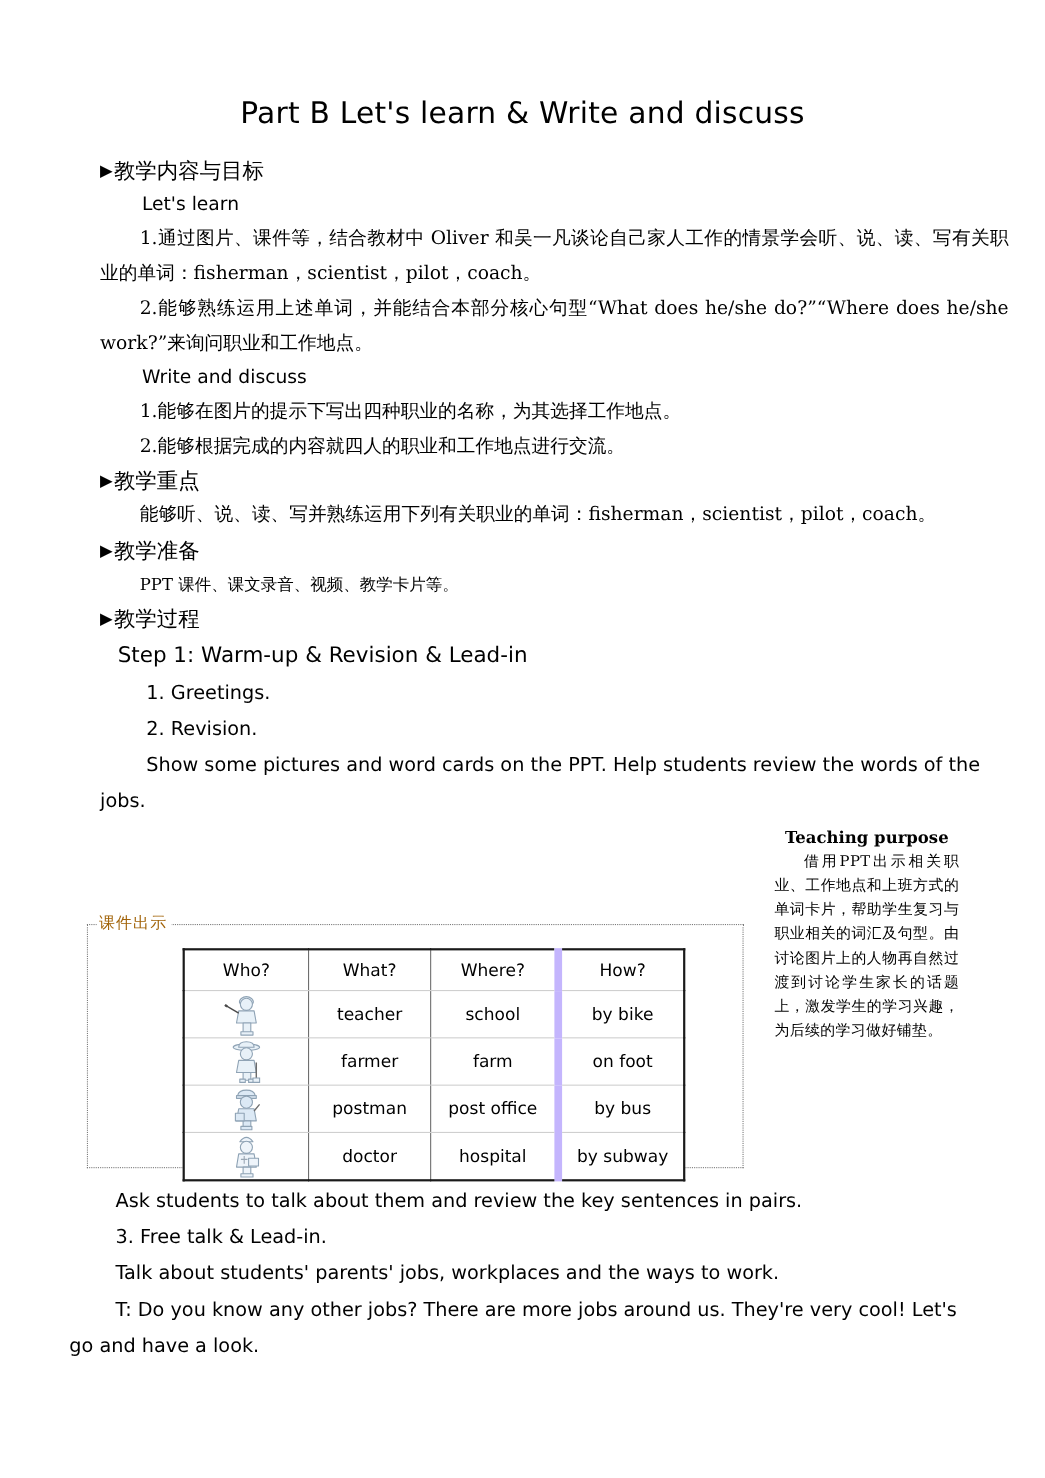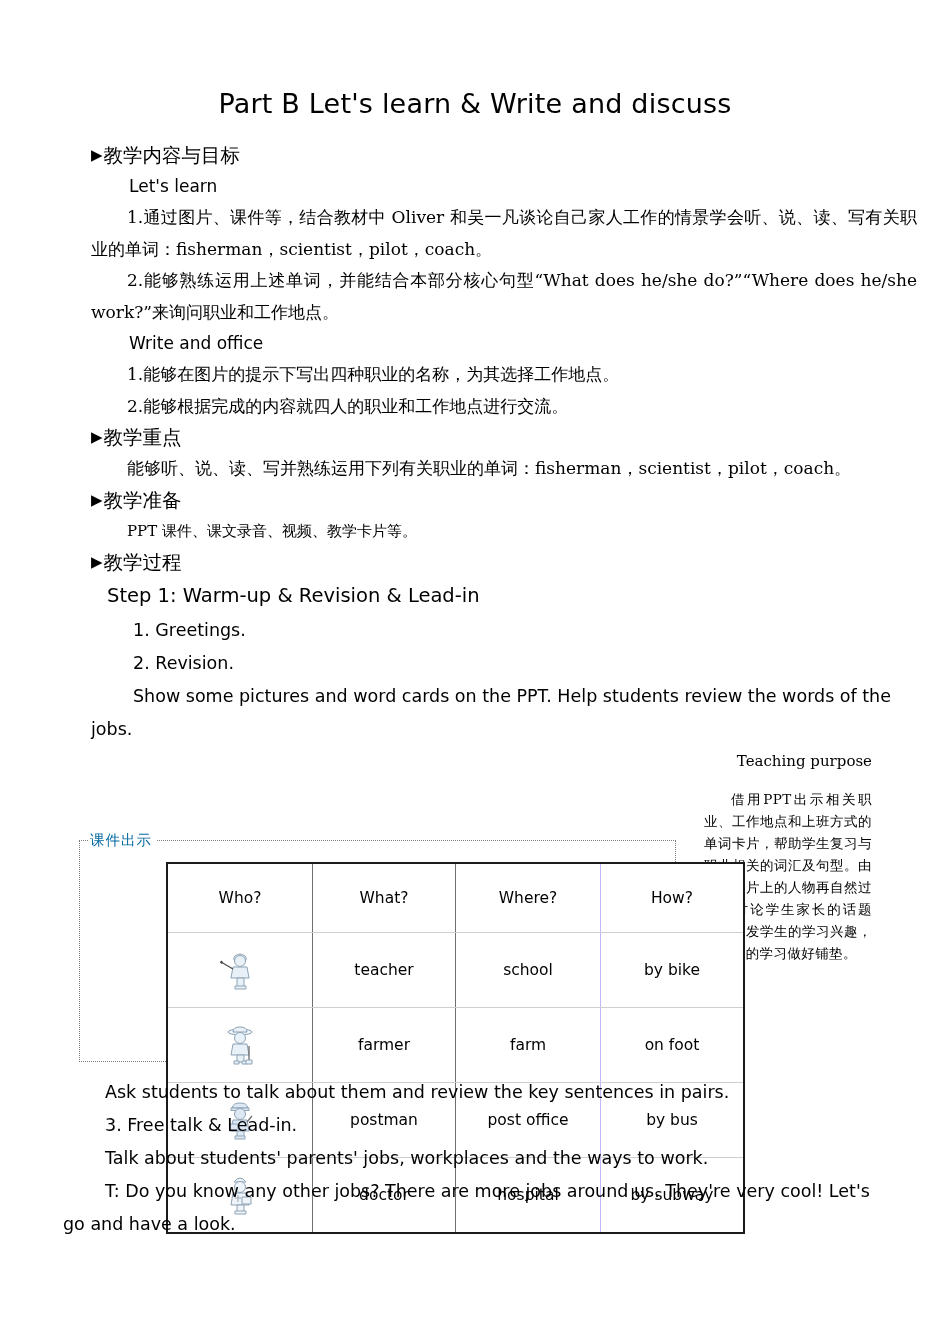--- a/index.html
+++ b/index.html
@@ -97,25 +97,25 @@
 
   
   .tp-box {
     position: absolute;
     left: 704px;
     top: 752px;
     width: 168px;
   }
   .tp-title {
     font-family: "DejaVu Serif", serif;
-    font-weight: normal;
+    font-weight: bold;
     font-size: 15px;
-    text-align: right;
+    text-align: center;
     line-height: 18px;
-    margin: 0 0 18px 0;
+    margin: 0 0 2px 0;
   }
   .tp-text {
     font-family: "DejaVu Serif", serif;
     font-size: 13.5px;
     line-height: 22px;
     text-indent: 27px;
     text-align: justify;
     letter-spacing: 0.4px;
     margin: 0;
   }
@@ -133,21 +133,21 @@
   .cw-badge {
     position: absolute;
     left: 88px;
     top: 829px;
     height: 22px;
     padding: 0 4px 0 2px;
     background: #ffffff;
     font-family: "DejaVu Serif", serif;
     font-size: 14.5px;
     line-height: 22px;
-    color: #0369a1;
+    color: #a16207;
     letter-spacing: 1px;
     white-space: nowrap;
   }
   .cw-badge .dot {
     position: absolute;
     left: 0px; top: -1px;
     width: 24px; height: 24px;
     border-radius: 50%;
     background: #d6d6d6;
     z-index: -1;
@@ -164,26 +164,26 @@
     background: #fff;
     table-layout: fixed;
   }
   .jobs-table td, .jobs-table th {
     border: 1px solid #cfcfcf;
     text-align: center;
     vertical-align: middle;
     font-family: "DejaVu Sans", sans-serif;
     font-weight: normal;
     font-size: 15.5px;
-    padding: 16px;
+    padding: 0;
     height: 39px;
   }
   .jobs-table .c0 { width: 112px; border-right: 1px solid #6e6e6e; }
   .jobs-table .c1 { width: 110px; border-right: 1px solid #6e6e6e; }
-  .jobs-table .c2 { width: 112px; border-right: 1px solid #c4b5fd; }
+  .jobs-table .c2 { width: 112px; border-right: 7px solid #c4b5fd; }
   .jobs-table .c3 { width: 110px; }
   .jobs-table thead td { height: 36px; }
 
   .fig-cell { position: relative; }
   .fig { display: block; margin: 0 auto; }
 
   
   .tail {
     position: absolute;
     left: 63px;
@@ -201,21 +201,21 @@
   <div class="body-col">
 
     <p class="sec-head"><span class="tri">▶</span><span>教学内容与目标</span></p>
 
     <p class="sub-head">Let's learn</p>
 
     <p class="para">1.通过图片、课件等，结合教材中 Oliver 和吴一凡谈论自己家人工作的情景学会听、说、读、写有关职业的单词：fisherman，scientist，pilot，coach。</p>
 
     <p class="para">2.能够熟练运用上述单词，并能结合本部分核心句型“What does he/she do?”“Where does he/she work?”来询问职业和工作地点。</p>
 
-    <p class="sub-head">Write and office</p>
+    <p class="sub-head">Write and discuss</p>
 
     <p class="para">1.能够在图片的提示下写出四种职业的名称，为其选择工作地点。</p>
 
     <p class="para">2.能够根据完成的内容就四人的职业和工作地点进行交流。</p>
 
     <p class="sec-head"><span class="tri">▶</span><span>教学重点</span></p>
 
     <p class="para">能够听、说、读、写并熟练运用下列有关职业的单词：fisherman，scientist，pilot，coach。</p>
 
 

